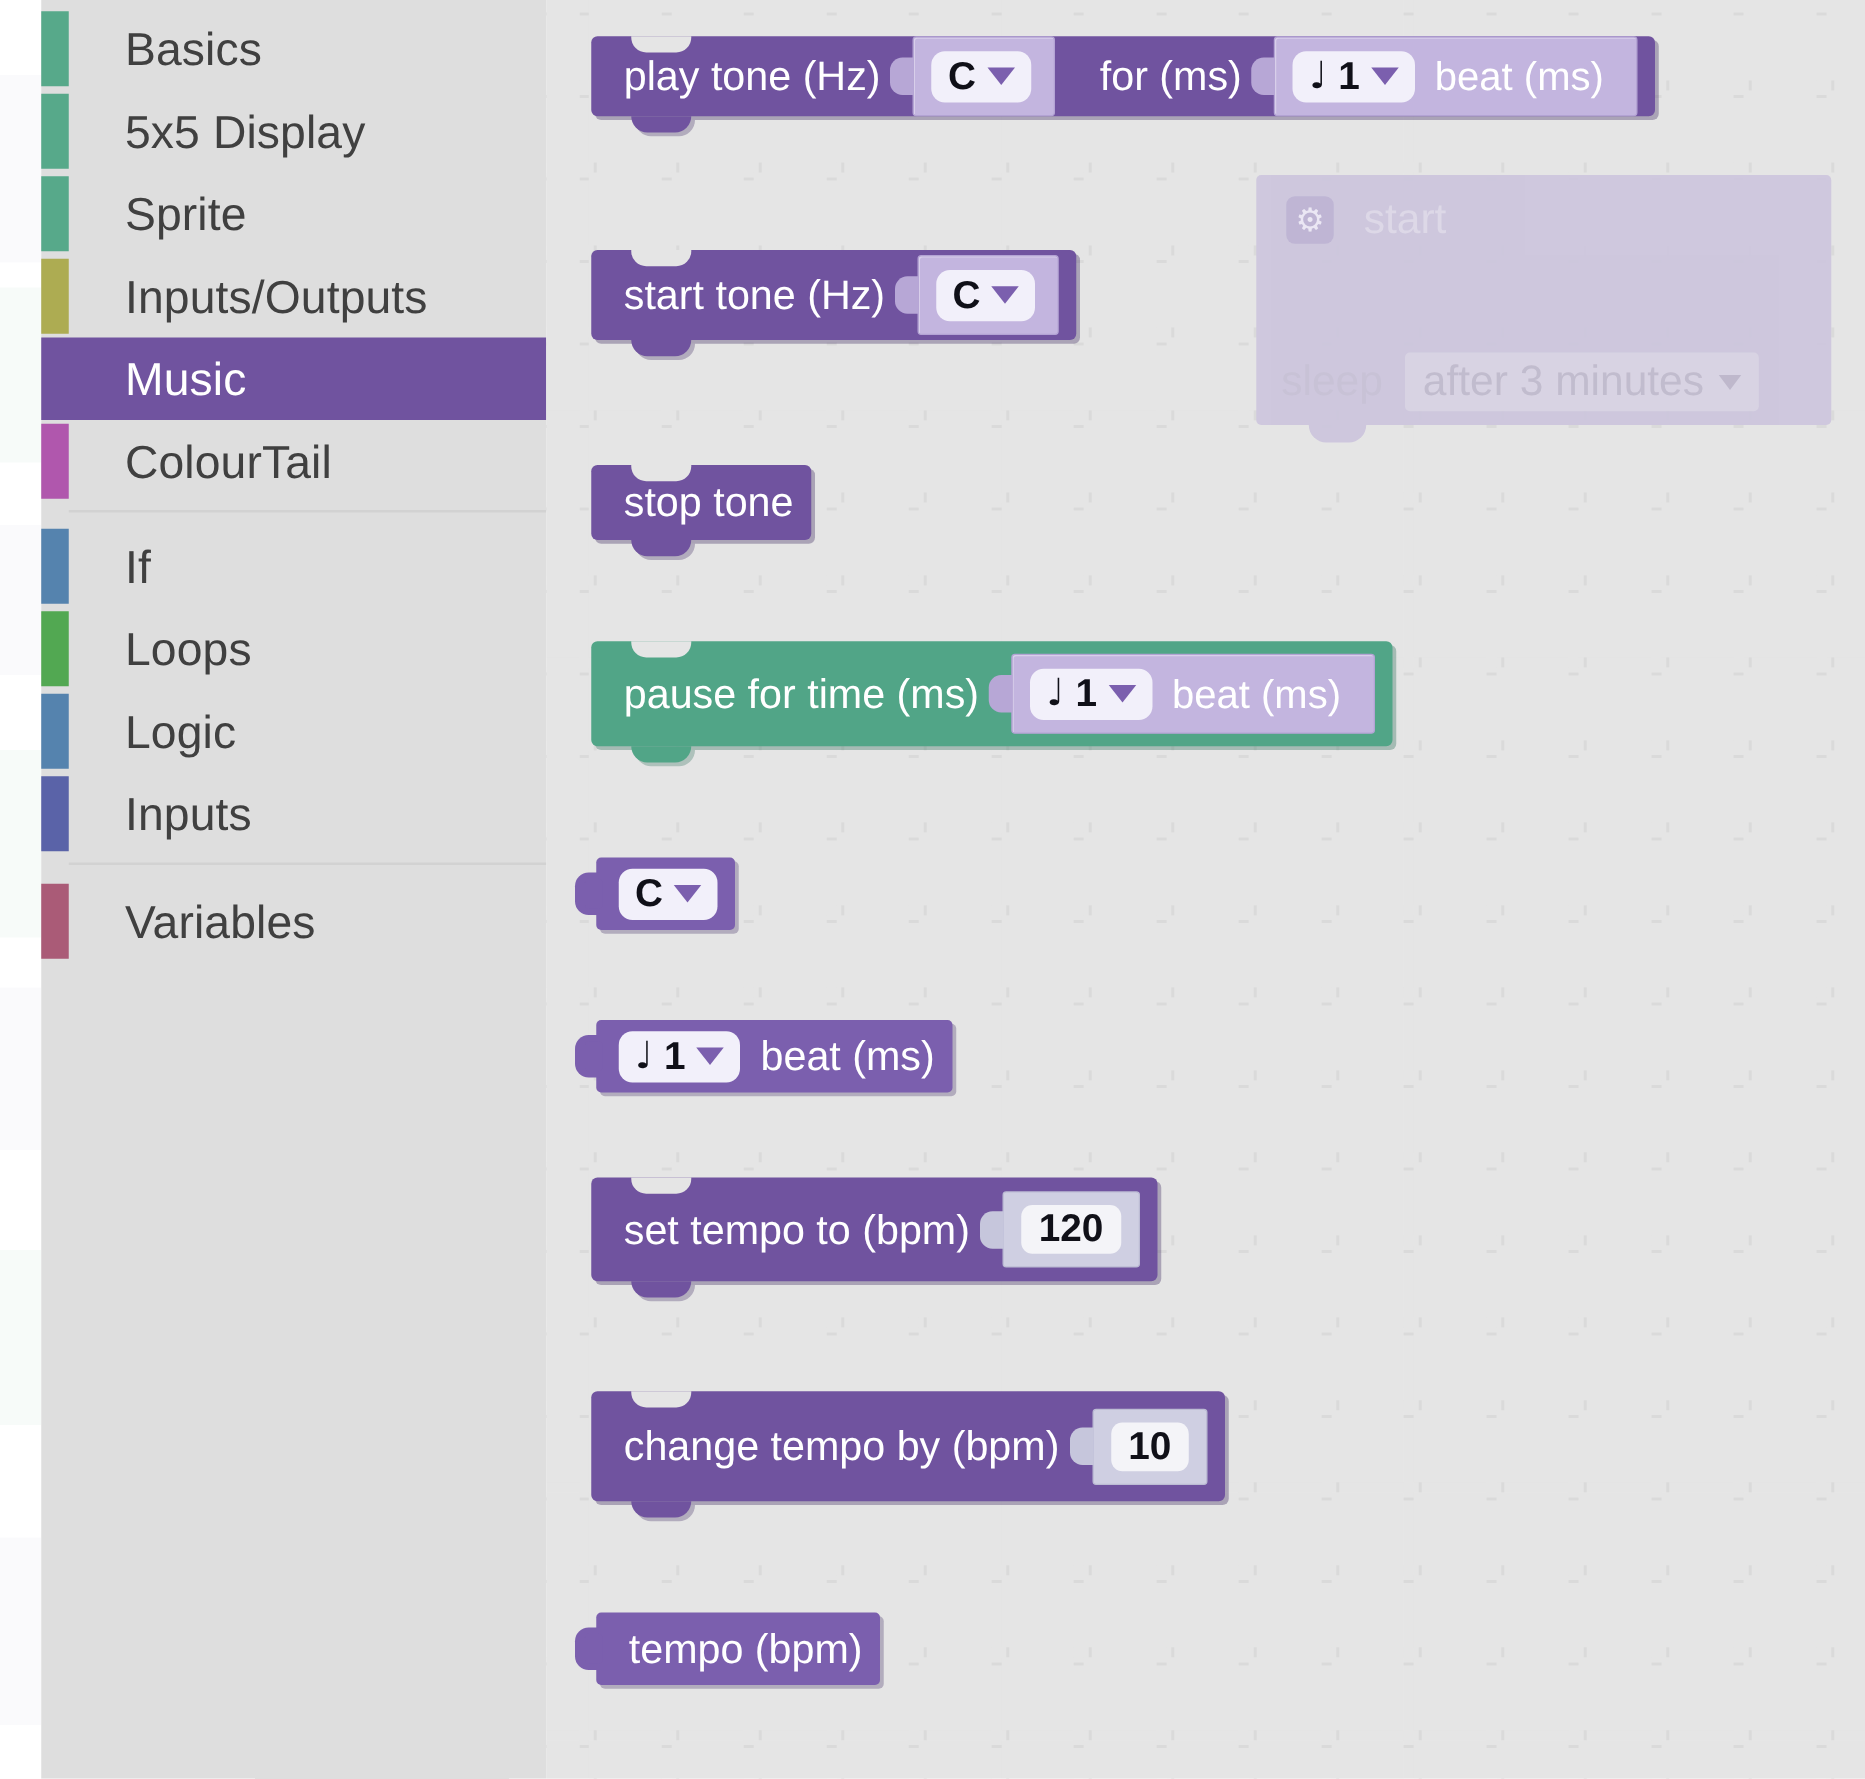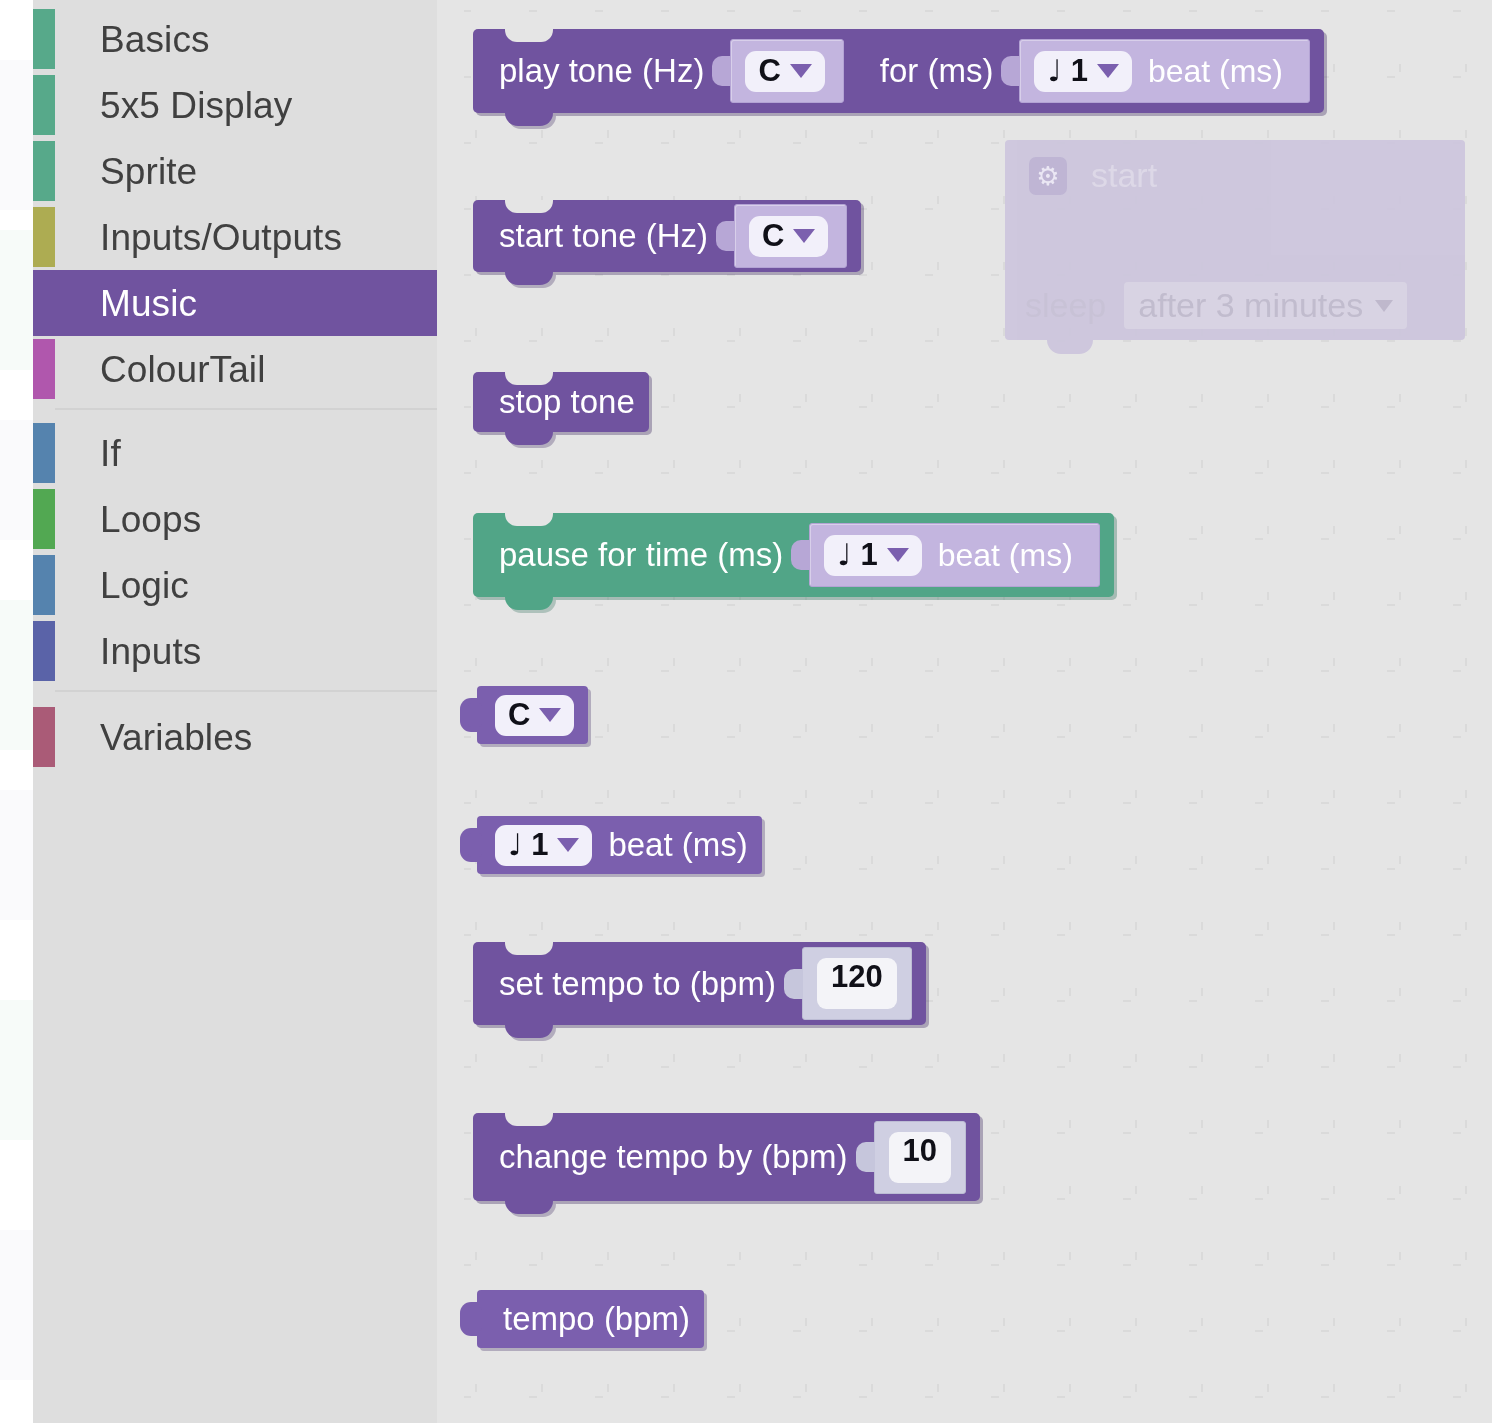--- a/index.html
+++ b/index.html
@@ -235,21 +235,21 @@
     top: 50%;
     transform: translateY(-50%);
     width: 19px;
     height: 30px;
     background: #c6c6dc;
     border-radius: 10px 0 0 10px;
   }
   .socket .val {
     background: #f4f4f8;
     border-radius: 9px;
-    padding: 1px 14px 14px;
+    padding: 1px 14px 2px;
     color: #101018;
     font-size: 31px;
     font-weight: bold;
   }
 
   
   .lbl { display: inline-block; }
   .gap { display: inline-block; width: 28px; }
 
   
@@ -394,21 +394,21 @@
     <div class="g-row" style="left:20px; top:142px;">
       <span class="g-dim">sleep</span>
       <span class="g-field" style="margin-left:18px;">
         <span>after 3 minutes</span>
         <span class="g-caret"></span>
       </span>
     </div>
     <div class="g-tab"></div>
   </div>
 
-  <div class="blk stmt" style="left:36px; top:29px; height:84px;">
+  <div class="blk stmt" style="left:36px; top:29px; height:64px;">
     <span class="notch-top"></span>
     <span class="lbl">play tone (Hz)</span>
     <span class="inl" style="height:62px; padding-top:0; padding-bottom:0;">
       <span class="pill">
         <span>C</span>
         <span class="caret"></span>
       </span>
     </span>
     <span class="gap"></span>
     <span class="lbl" style="margin-left:8px;">for (ms)</span>

